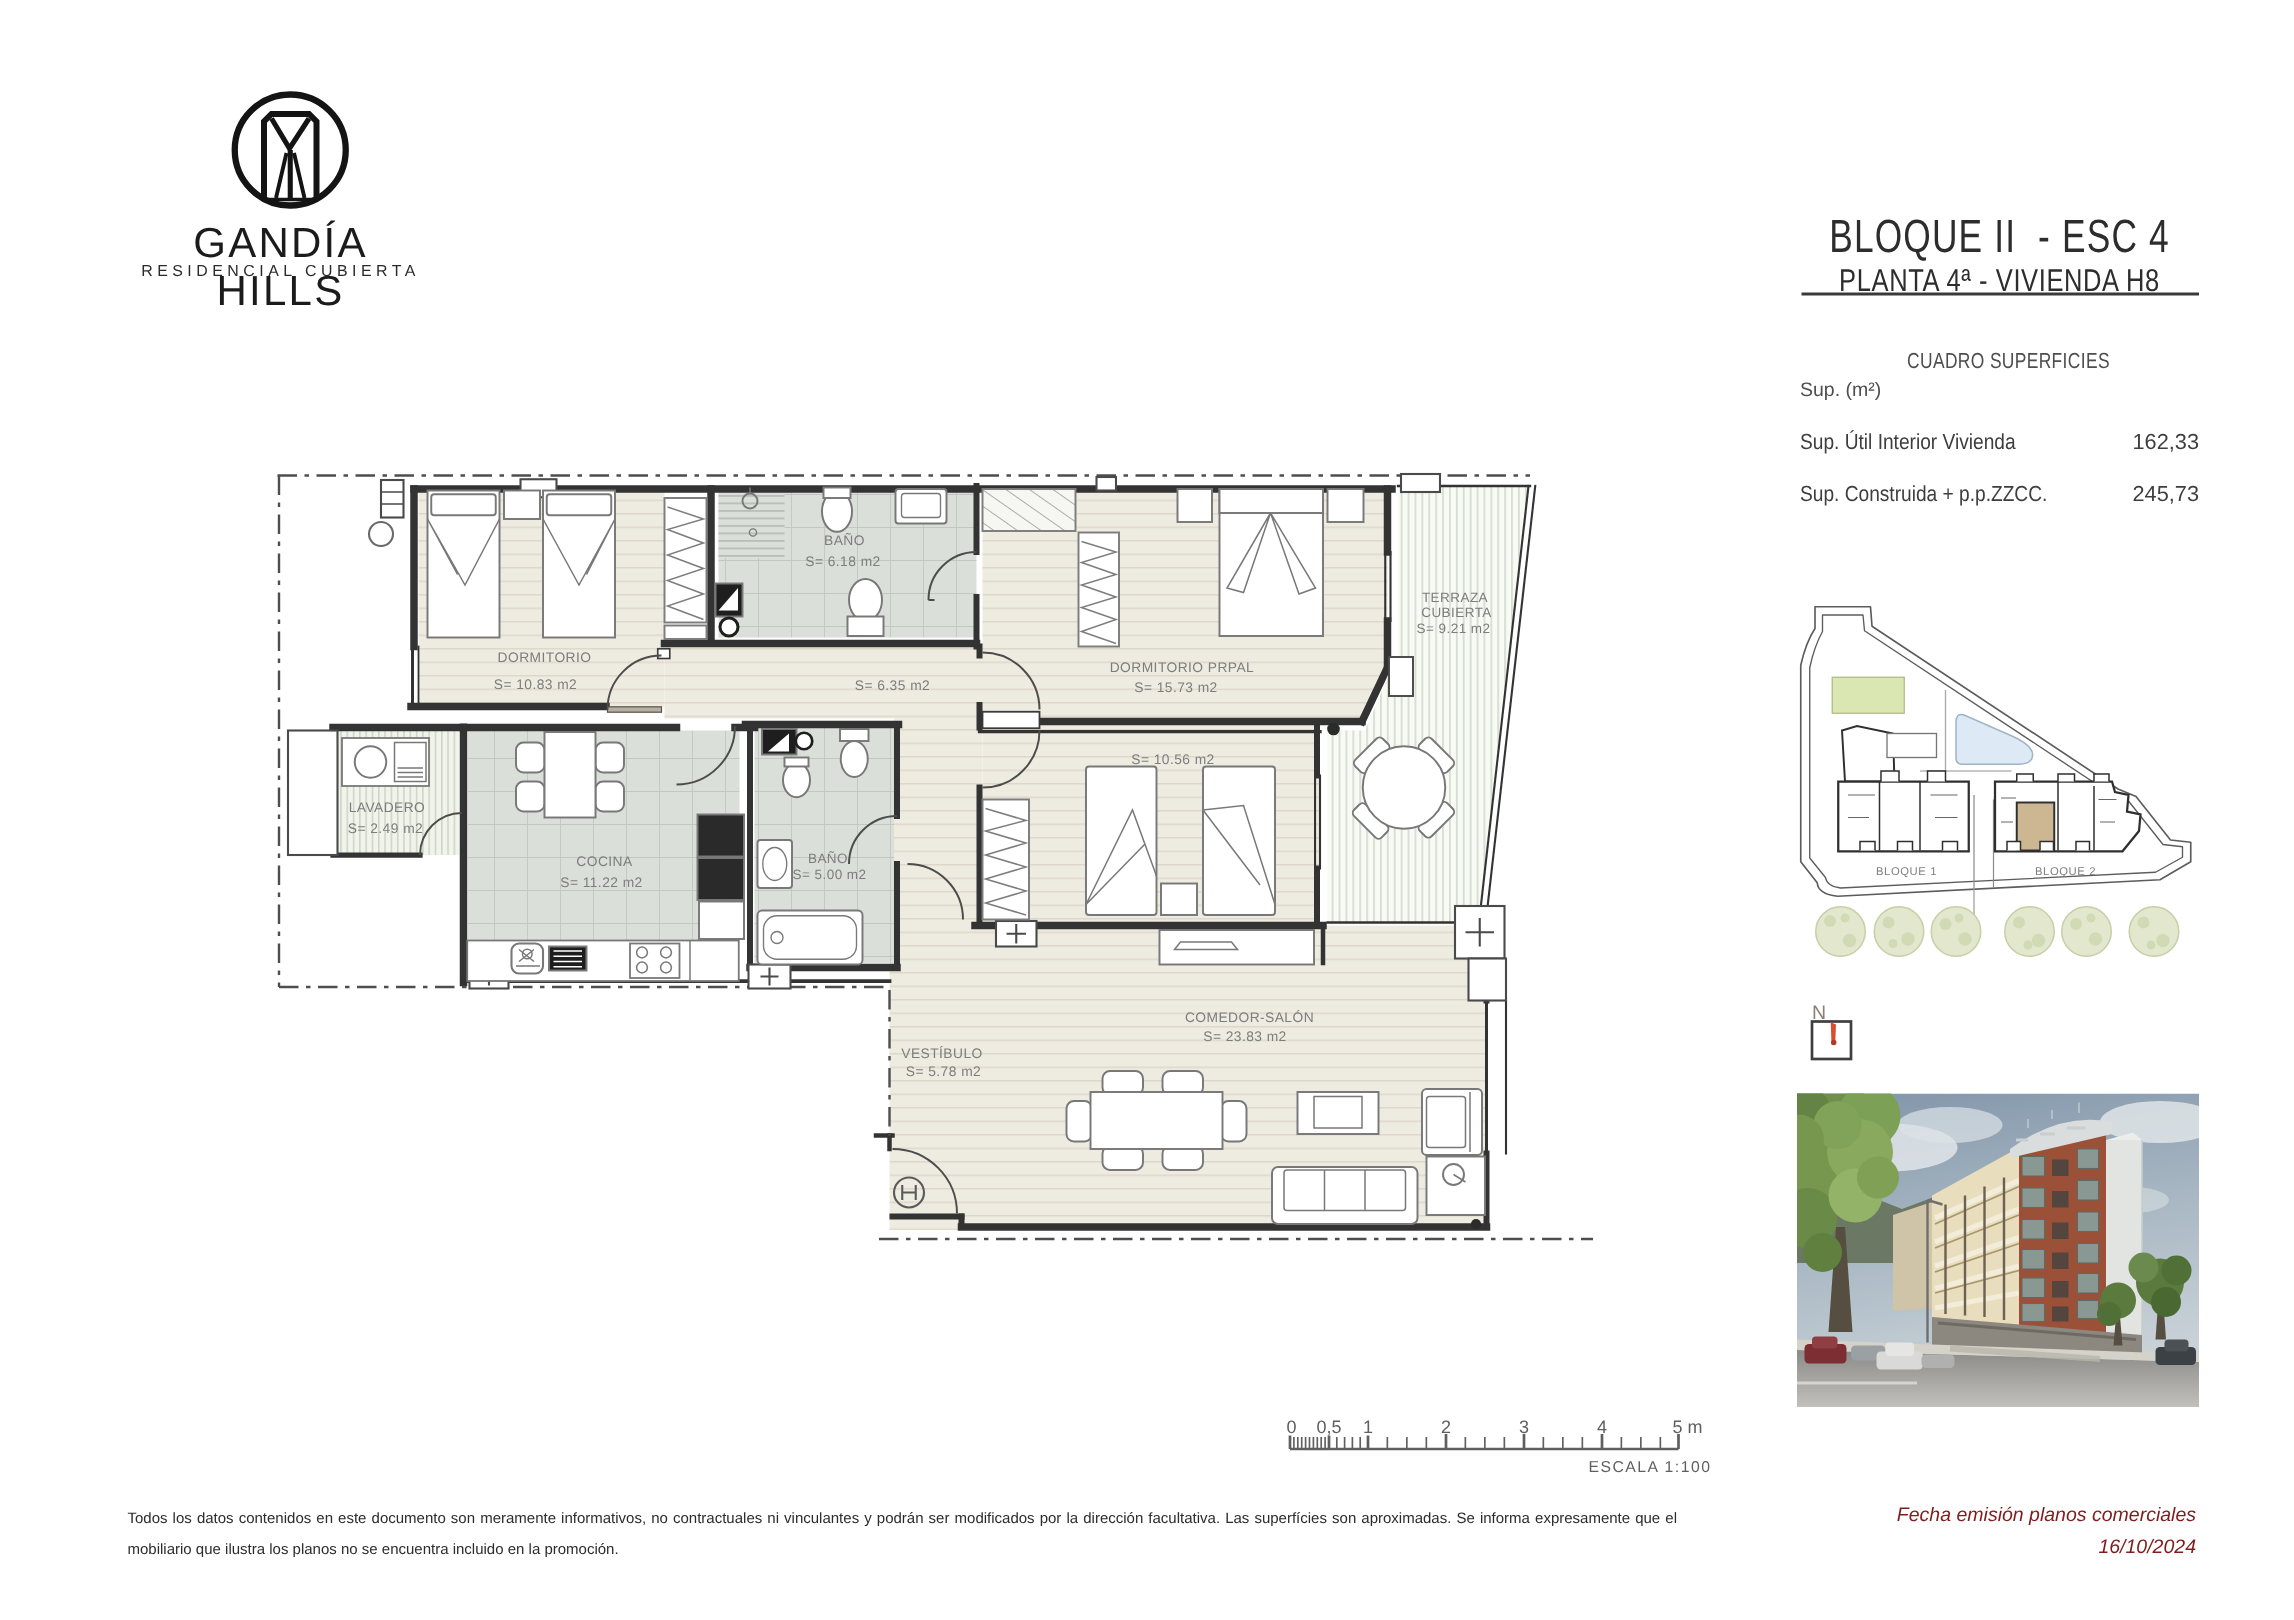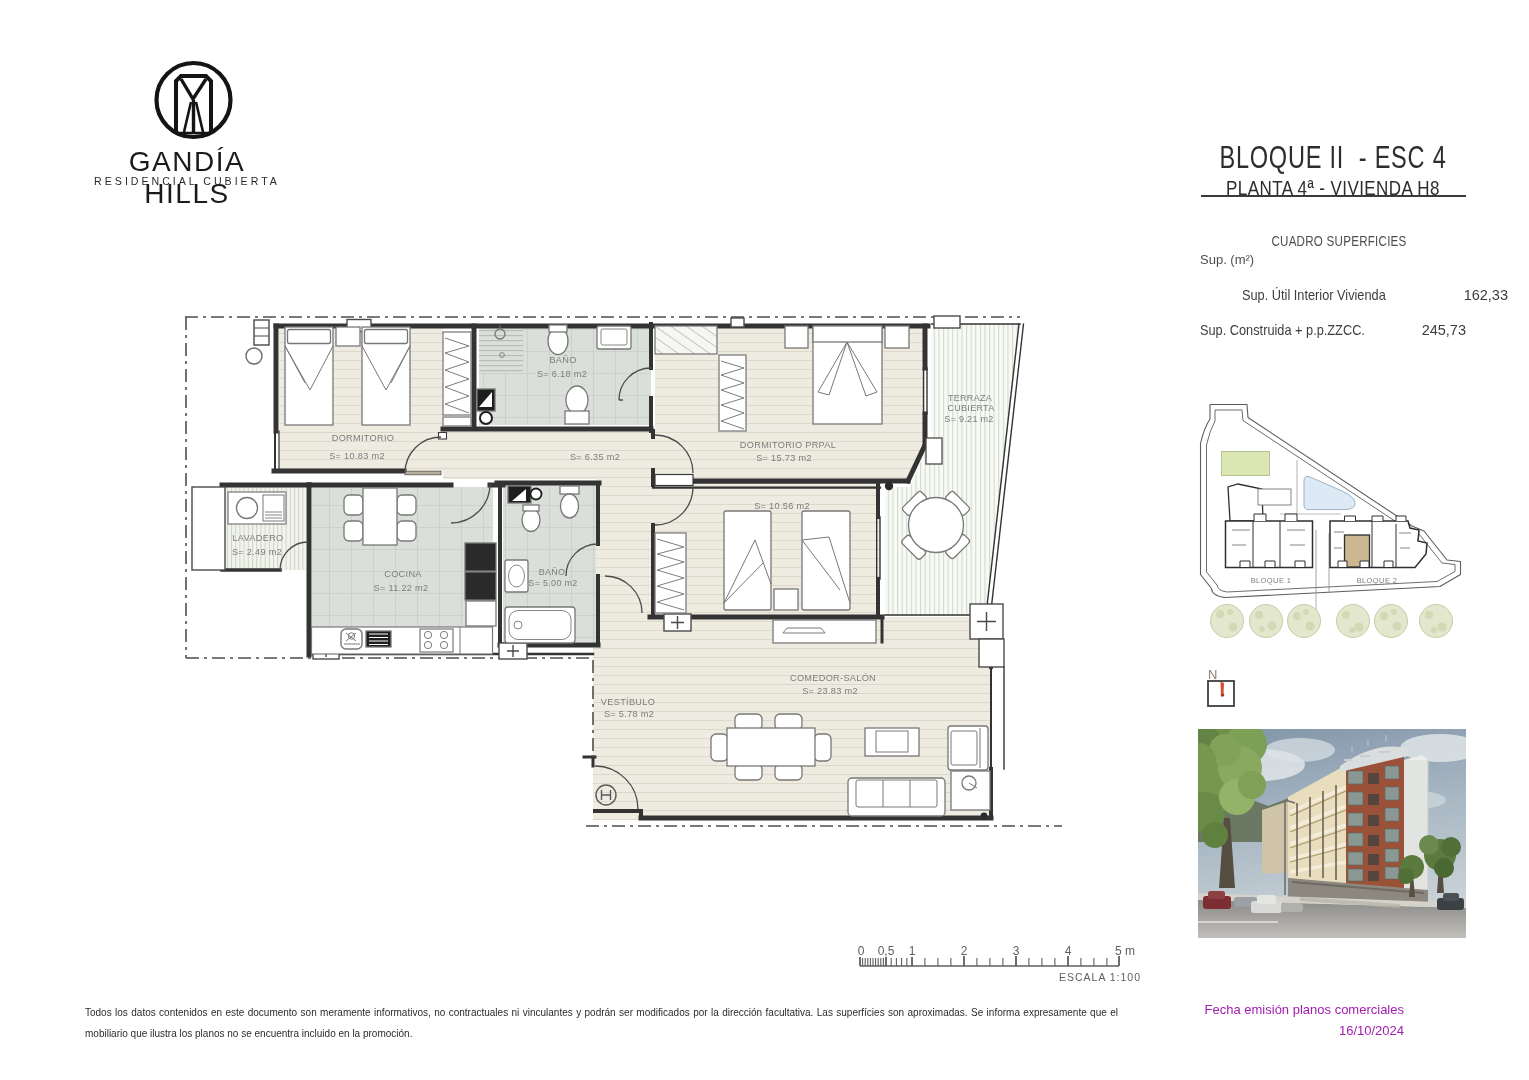--- a/index.html
+++ b/index.html
@@ -7,21 +7,21 @@
 .abs{position:absolute;}
 .hdr1{left:1183px;top:140px;width:300px;text-align:center;font-size:31px;letter-spacing:1px;color:#2d2d2d;white-space:nowrap;transform:scaleX(0.76);transform-origin:50% 50%;}
 .hdr2{left:1183px;top:176px;width:300px;text-align:center;font-size:21px;letter-spacing:0.5px;color:#2d2d2d;white-space:nowrap;transform:scaleX(0.81);transform-origin:50% 50%;}
 .hline{left:1201px;top:195px;width:265px;height:2px;background:#3a3a3a;}
 .cuadro{left:1212px;top:233px;width:254px;text-align:center;font-size:14.5px;color:#4e4e4e;letter-spacing:0.3px;white-space:nowrap;transform:scaleX(0.8);transform-origin:50% 50%;}
 .supm2{left:1200px;top:252px;width:266px;font-size:13px;color:#4e4e4e;}
 .trow{left:1200px;width:266px;font-size:14.5px;color:#3e3e3e;}
 .tlab{float:left;transform:scaleX(0.88);transform-origin:0 50%;white-space:nowrap;}
 .tval{float:right;}
 .footl{left:85px;top:1003px;width:1033px;font-size:10px;line-height:20.5px;color:#2c2c2c;text-align:justify;}
-.footr{left:1004px;top:1000px;width:400px;font-size:13px;line-height:20.5px;color:#a21caf;text-align:right;}
+.footr{left:1064px;top:1000px;width:400px;font-size:13px;line-height:20.5px;color:#7f1d1d;text-align:right;font-style:italic;}
 .logotxt{left:84px;top:146px;width:206px;text-align:center;font-size:28px;letter-spacing:1.5px;color:#1b1b1b;}
 .logosub{left:84px;top:175px;width:206px;text-align:center;font-size:10.6px;letter-spacing:3px;color:#2a2a2a;white-space:nowrap;}
 </style>
 </head>
 <body>
 <svg class="abs" style="left:0;top:0" width="1529" height="1080" viewBox="0 0 1529 1080">
 <defs>
 <pattern id="wood" width="9" height="9" patternUnits="userSpaceOnUse">
   <rect width="9" height="9" fill="#eeebe1"></rect>
   <line x1="0" y1="0.5" x2="9" y2="0.5" stroke="#ddd8ca" stroke-width="1"></line>
@@ -537,21 +537,21 @@
 </g>
 </g>
 </svg>
 <div class="abs logotxt">GANDÍA HILLS</div>
 <div class="abs logosub">RESIDENCIAL CUBIERTA</div>
 <div class="abs hdr1">BLOQUE II&nbsp; - ESC 4</div>
 <div class="abs hdr2">PLANTA 4ª - VIVIENDA H8</div>
 <div class="abs hline"></div>
 <div class="abs cuadro">CUADRO SUPERFICIES</div>
 <div class="abs supm2">Sup. (m²)</div>
-<div class="abs trow" style="top:287px;margin-left:42px;">
+<div class="abs trow" style="top:287px;">
     <span class="tlab">Sup. Útil Interior Vivienda</span>
     <span class="tval">162,33</span>
   </div>
 <div class="abs trow" style="top:322px;">
     <span class="tlab">Sup. Construida + p.p.ZZCC.</span>
     <span class="tval">245,73</span>
   </div>
 <div class="abs footl">Todos los datos contenidos en este documento son meramente informativos, no contractuales ni vinculantes y podrán ser modificados por la dirección facultativa. Las superfícies son aproximadas. Se informa expresamente que el mobiliario que ilustra los planos no se encuentra incluido en la promoción.</div>
 <div class="abs footr">Fecha emisión planos comerciales<br>16/10/2024</div>
 

